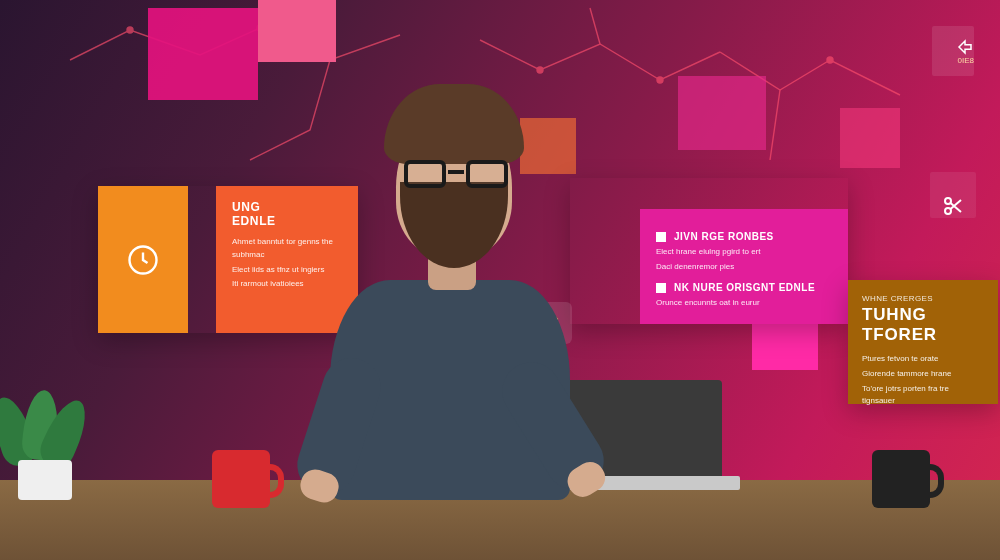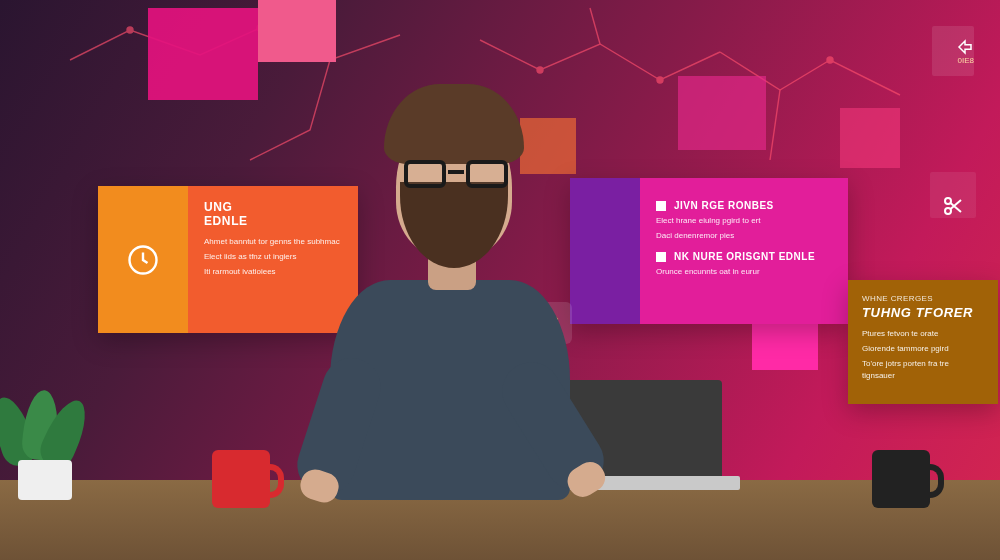--- a/index.html
+++ b/index.html
@@ -19,26 +19,26 @@
   
   .card { position:absolute; display:flex; font-size:10px; color:#fff; box-shadow: 0 8px 24px rgba(0,0,0,.25); }
   .card .icon-col { display:flex; align-items:center; justify-content:center; }
   .card .body-col { padding:14px 16px 12px; }
   .card .title { font-weight:700; letter-spacing:.05em; margin-bottom:8px; font-size:12px; }
   .card .line { font-size:8px; line-height:1.6; opacity:.9; margin-bottom:2px; }
   .card .subhead { font-weight:700; font-size:10px; letter-spacing:.05em; margin:8px 0 4px; }
   .bullet { display:inline-block; width:10px; height:10px; background:#fff; margin-right:8px; vertical-align:middle; }
 
   
-  .card-left { left:98px; top:186px; width:260px; height:147px; }
+  .card-left { left:98px; top:186px; width:260px; height:147px;gap:28px; }
   .card-left .icon-col { width:90px; background:#f28c1e; }
   .card-left .body-col { flex:1; background:#f25c2e; }
 
   
-  .card-center { left:570px; top:178px; width:278px; height:146px; }
+  .card-center { left:570px; top:178px; width:278px; height:146px;align-items:flex-end; }
   .card-center .accent { width:70px; background:#7a1fa2; }
   .card-center .body-col { flex:1; background:#e21e9a; }
 
   
   .card-right { left:848px; top:280px; width:150px; height:124px; background:#a16207; }
   .card-right .body-col { padding:14px 14px; }
   .card-right .eyebrow { font-size:8px; opacity:.85; margin-bottom:2px; letter-spacing:.05em; }
 
   
   .mini { position:absolute; width:46px; height:46px; display:flex; align-items:flex-end; justify-content:center; border-radius:2px; }
@@ -152,23 +152,23 @@
     <div class="subhead">
       <span class="bullet"></span><span>NK NURE ORISGNT EDNLE</span>
     </div>
     <div class="line">Orunce encunnts oat in eurur</div>
   </div>
 </div>
 
 <div class="card card-right">
   <div class="body-col">
     <div class="eyebrow">WHNE CRERGES</div>
-    <div class="title" style="font-size:13px;font-style:italic;">TUHNG TFORER</div>
+    <div class="title" style="font-size:17px;">TUHNG TFORER</div>
     <div class="line">Ptures fetvon te orate</div>
-    <div class="line">Giorende tammore pgird</div>
+    <div class="line">Giorende tammore hrane</div>
     <div class="line">To'ore jotrs porten fra tre tignsauer</div>
   </div>
 </div>
 
 <div class="tool-icon">
   <svg width="24" height="24" viewBox="0 0 24 24" style="stroke:#ffb066;fill:none;stroke-width:1.8;">
     <circle cx="8" cy="8" r="3"></circle>
       <path d="M10 10l8 8"></path>
       <path d="M16 6l2 2-6 6-2-2z"></path>
   </svg>

